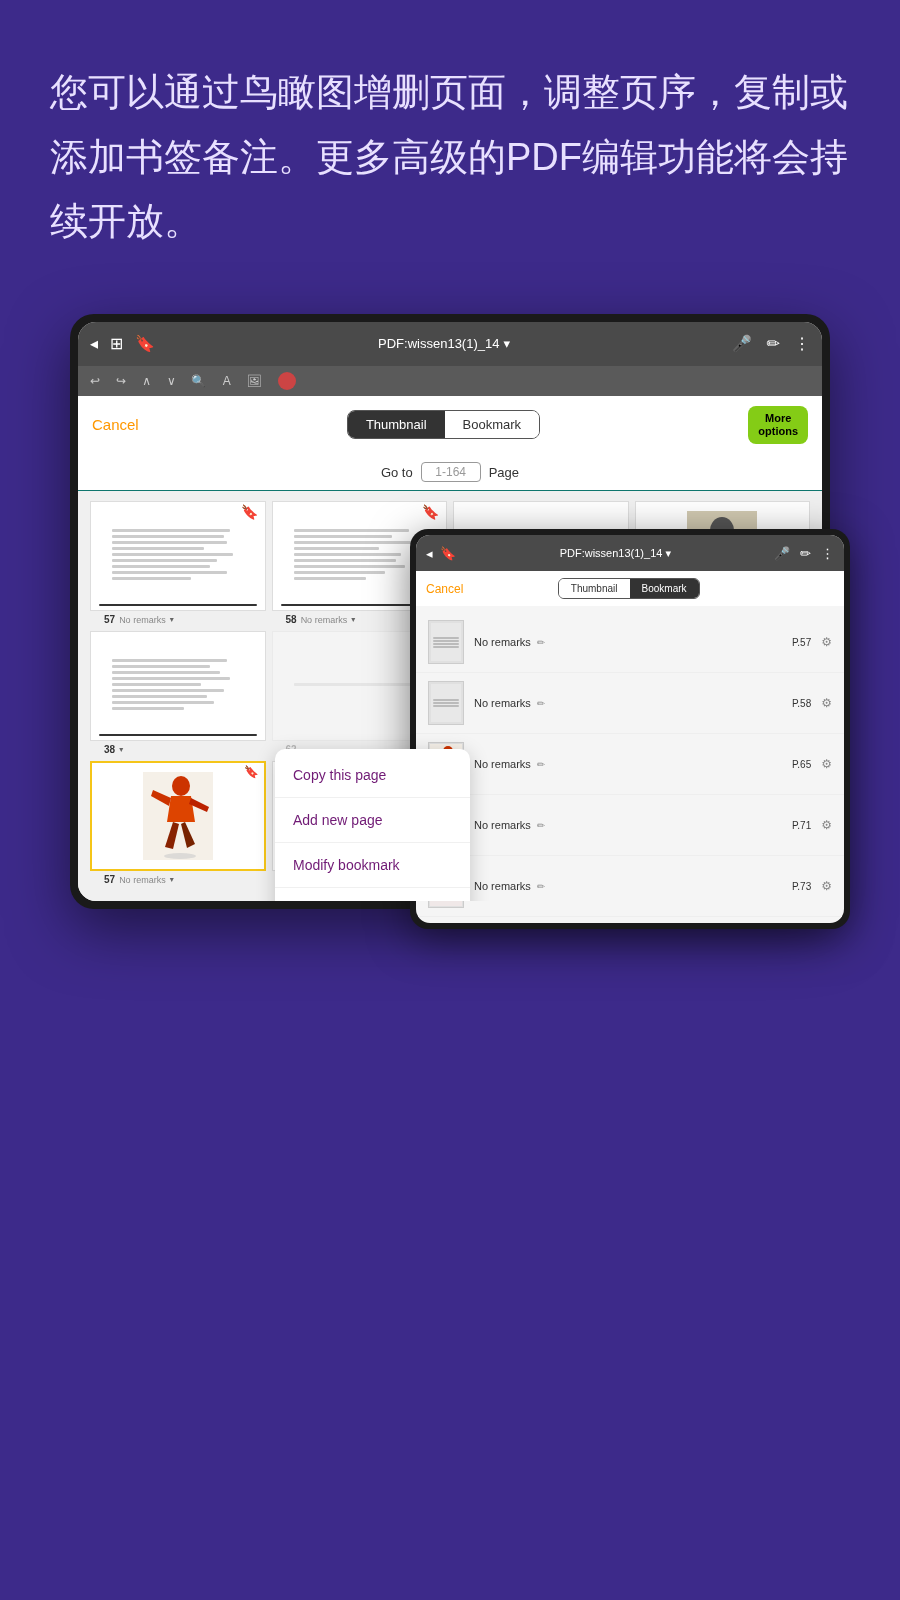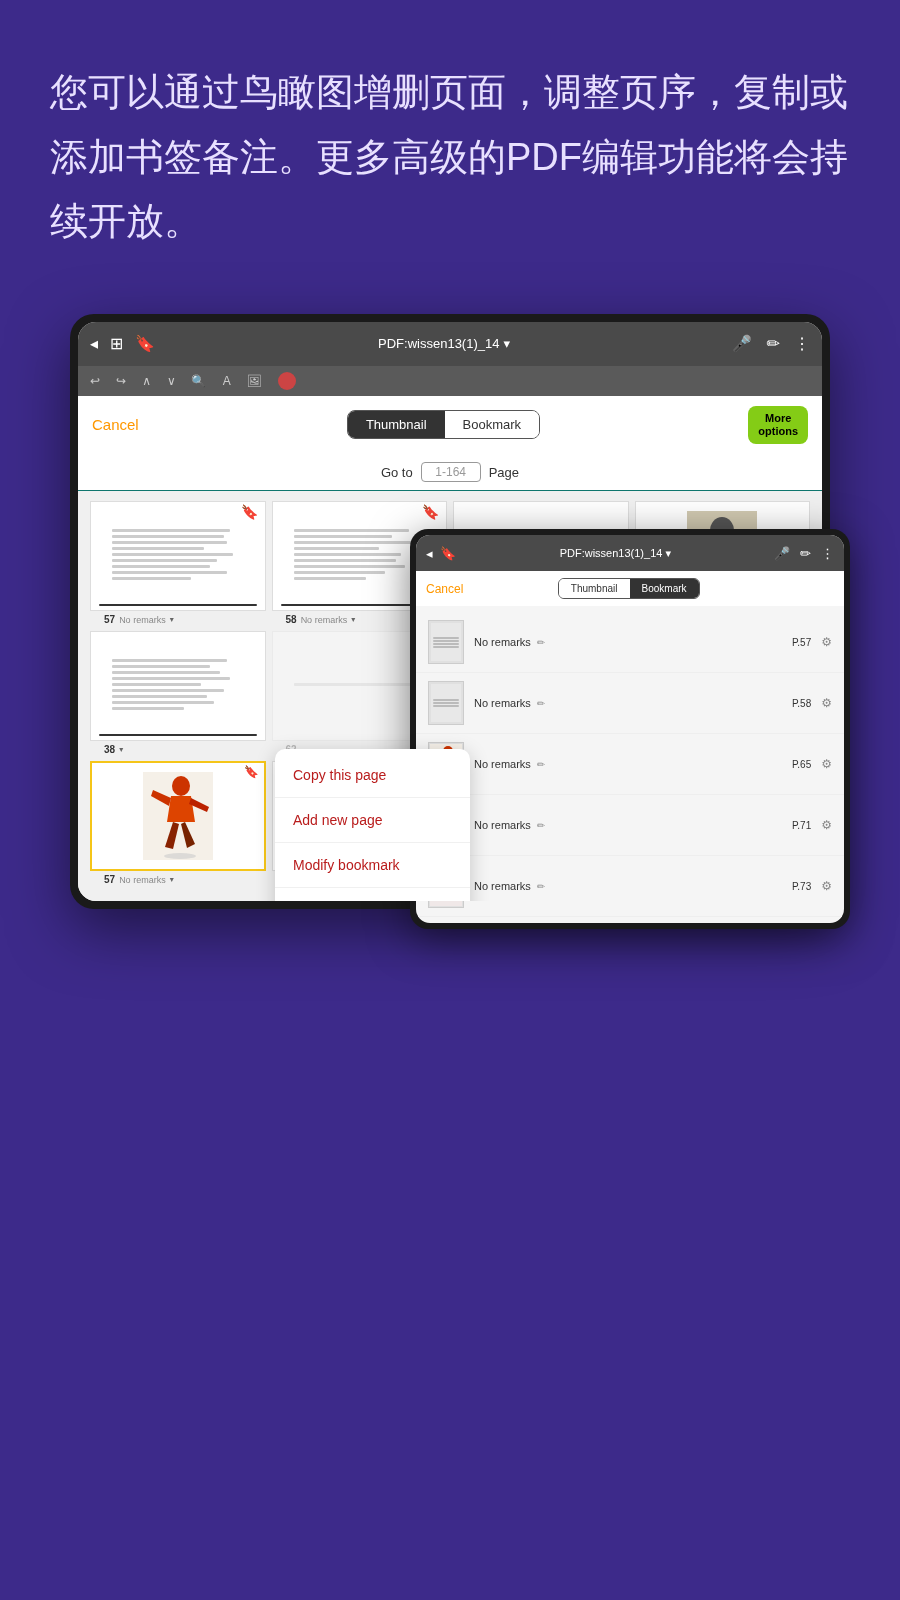--- a/index.html
+++ b/index.html
@@ -263,21 +263,21 @@
       border-radius: 10px;
       box-shadow: 0 4px 20px rgba(0,0,0,0.2);
       width: 195px;
       z-index: 10;
       padding: 4px 0;
     }
 
     .menu-item {
       padding: 14px 18px;
       font-size: 14px;
-      color: #b91c1c;
+      color: #701a75;
       border-bottom: 1px solid #f0f0f0;
       cursor: pointer;
     }
 
     .menu-item:last-child {
       border-bottom: none;
     }
 
     
     .second-device {

